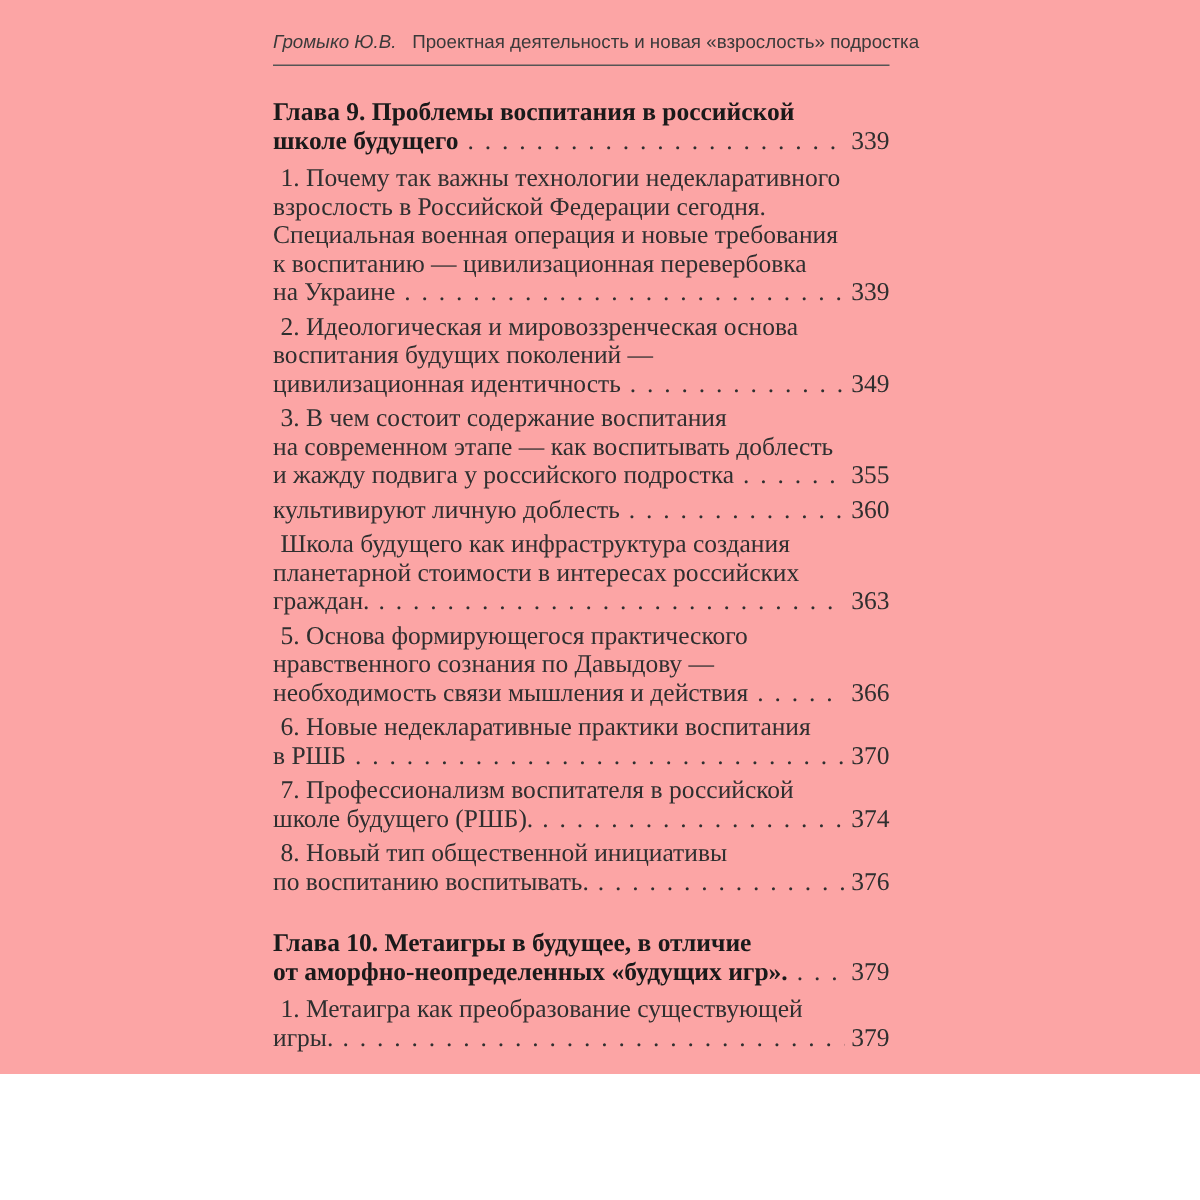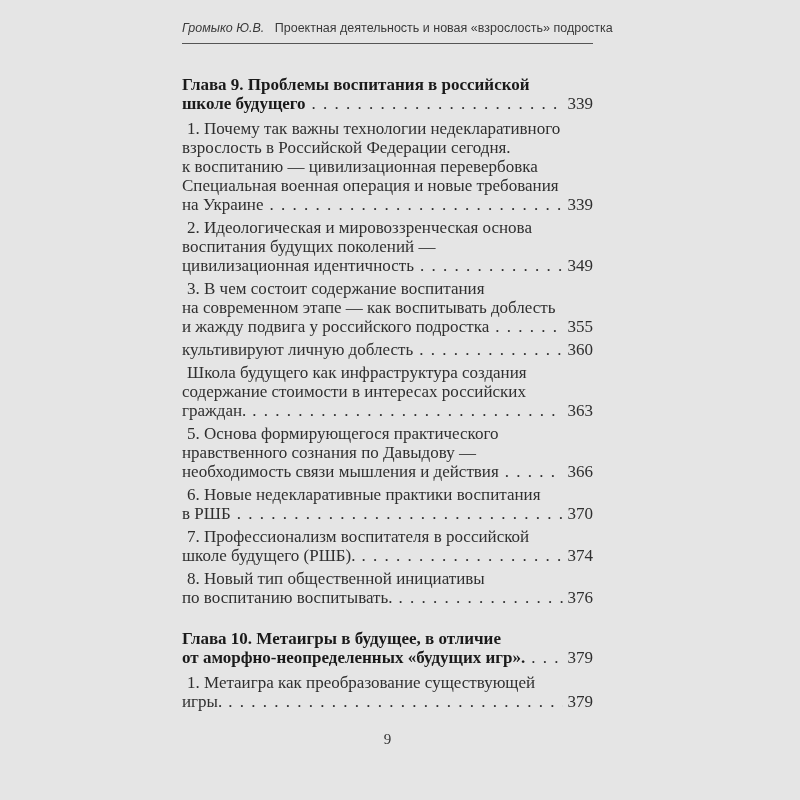--- a/index.html
+++ b/index.html
@@ -1,19 +1,19 @@
 <!DOCTYPE html>
 <html><head>
 <meta charset="utf-8">
 <style>
   html,body{margin:0;padding:0;}
   .page{
     position:relative;
-    width:800px;height:800px;
-    background:#e5e5e5;
+    width:800px;height:716px;
+    background:#fca5a5;
     overflow:hidden;
     font-family:"Liberation Serif","DejaVu Serif",serif;
   }
   .running-head{
     position:absolute;top:21px;left:182px;width:411px;
     text-align:center;
     font-family:"Liberation Sans","DejaVu Sans",sans-serif;
     font-size:12.5px;line-height:14px;color:#3a3a3a;
     white-space:nowrap;
   }
@@ -24,21 +24,21 @@
   }
   .toc{
     position:absolute;top:61px;left:182px;width:411px;
     font-size:17px;line-height:19px;color:#2f2f2f;
   }
   .entry{margin:0 0 4px 0;}
   .entry.chapter{
     font-weight:bold;color:#1a1a1a;
     margin-top:22px;margin-bottom:6px;
   }
-  .toc > .entry:first-child{margin-top:14px;}
+  .toc > .entry:first-child{margin-top:4px;}
   .line{white-space:nowrap;}
   .entry.item .line.first{text-indent:5px;}
   .line.last{display:flex;align-items:center;}
   .txt{white-space:pre;flex:0 0 auto;}
   .leader{
     flex:1 1 auto;overflow:hidden;white-space:nowrap;
     margin-left:6px;margin-right:5px;
     letter-spacing:1.5px;
     font-weight:normal;color:#2f2f2f;
   }
@@ -66,22 +66,22 @@
         <div class="line first">Глава 9. Проблемы воспитания в российской</div>
         <div class="line last">
           <span class="txt">школе будущего</span>
           <span class="leader" aria-hidden="true">. . . . . . . . . . . . . . . . . . . . . . . . . . . . . . . . . . . . . . . . . . . . . . . . . . . . . . . . . . . . </span>
           <span class="pg">339</span>
         </div>
       </div>
       <div class="entry item">
         <div class="line first">1. Почему так важны технологии недекларативного</div>
         <div class="line">взрослость в Российской Федерации сегодня.</div>
+        <div class="line">Специальная военная операция и новые требования</div>
         <div class="line">к воспитанию — цивилизационная перевербовка</div>
-        <div class="line">Специальная военная операция и новые требования</div>
         <div class="line last">
           <span class="txt">на Украине</span>
           <span class="leader" aria-hidden="true">. . . . . . . . . . . . . . . . . . . . . . . . . . . . . . . . . . . . . . . . . . . . . . . . . . . . . . . . . . . . </span>
           <span class="pg">339</span>
         </div>
       </div>
       <div class="entry item">
         <div class="line first">2. Идеологическая и мировоззренческая основа</div>
         <div class="line">воспитания будущих поколений —</div>
         <div class="line last">
@@ -101,21 +101,21 @@
       </div>
       <div class="entry item">
         <div class="line last">
           <span class="txt">культивируют личную доблесть</span>
           <span class="leader" aria-hidden="true">. . . . . . . . . . . . . . . . . . . . . . . . . . . . . . . . . . . . . . . . . . . . . . . . . . . . . . . . . . . . </span>
           <span class="pg">360</span>
         </div>
       </div>
       <div class="entry item">
         <div class="line first">Школа будущего как инфраструктура создания</div>
-        <div class="line">содержание стоимости в интересах российских</div>
+        <div class="line">планетарной стоимости в интересах российских</div>
         <div class="line last">
           <span class="txt">граждан.</span>
           <span class="leader" aria-hidden="true">. . . . . . . . . . . . . . . . . . . . . . . . . . . . . . . . . . . . . . . . . . . . . . . . . . . . . . . . . . . . </span>
           <span class="pg">363</span>
         </div>
       </div>
       <div class="entry item">
         <div class="line first">5. Основа формирующегося практического</div>
         <div class="line">нравственного сознания по Давыдову —</div>
         <div class="line last">

